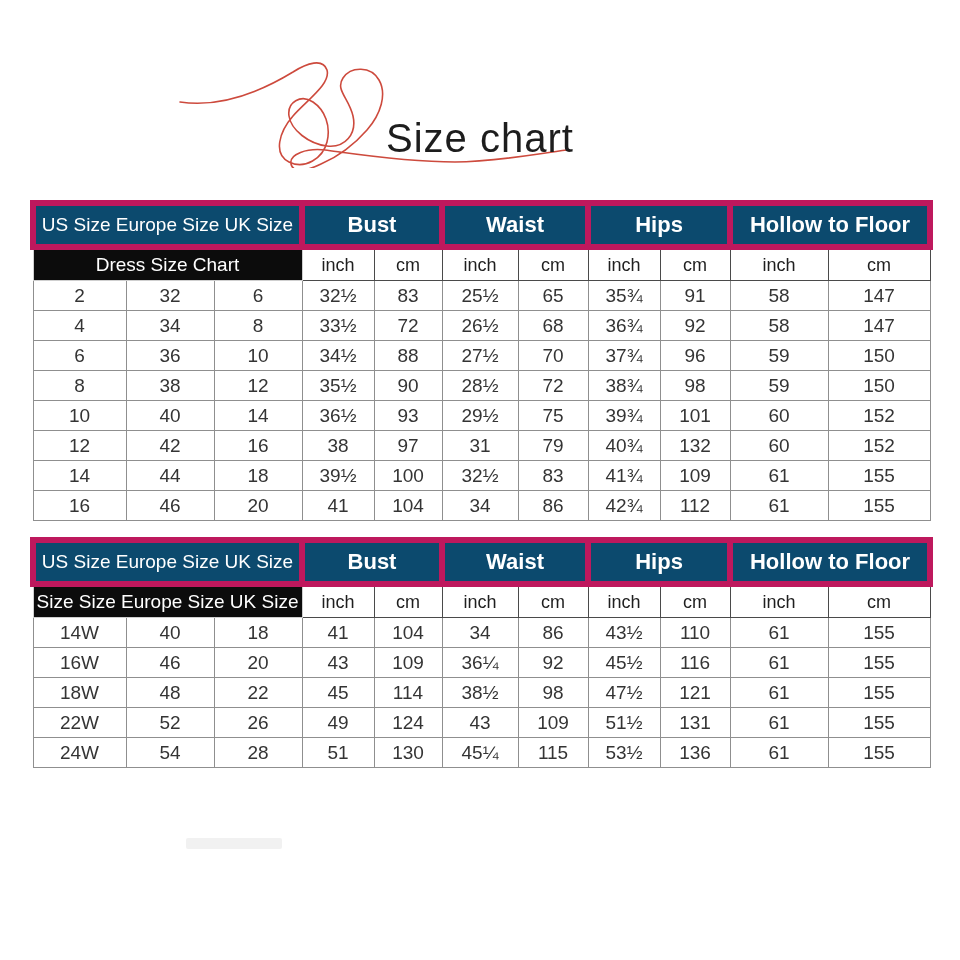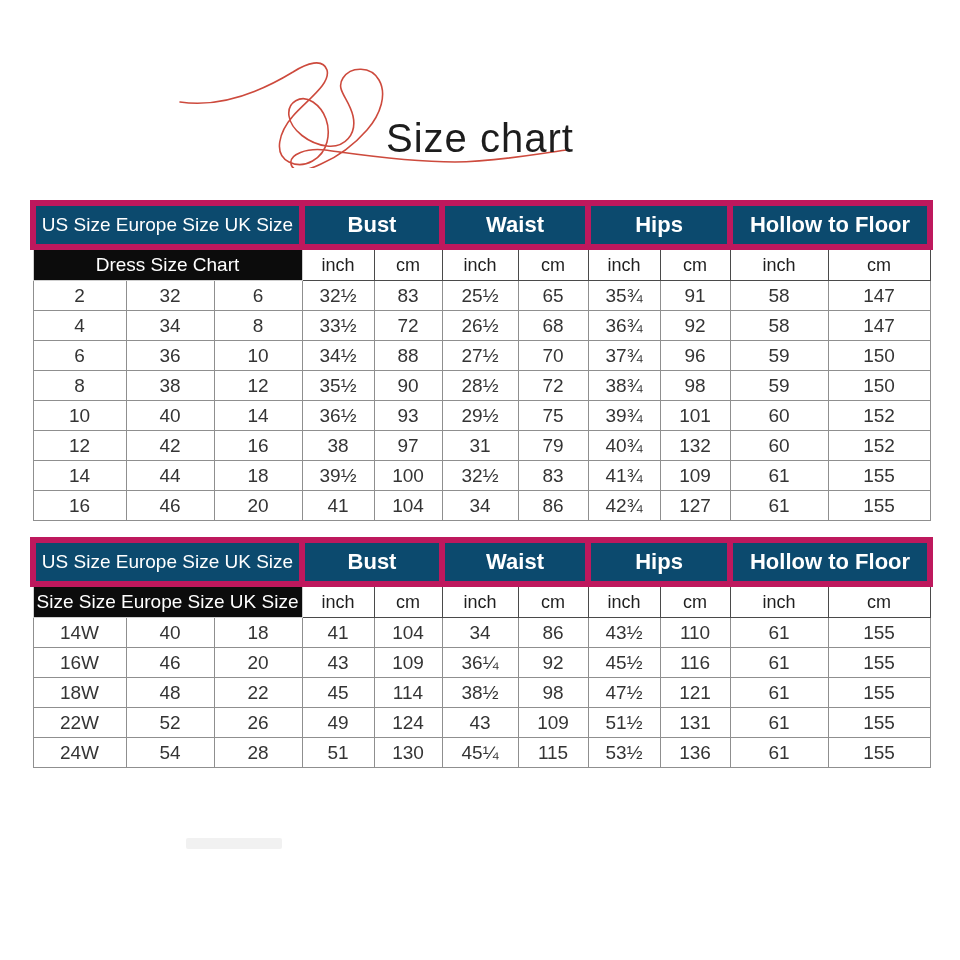--- a/index.html
+++ b/index.html
@@ -184,21 +184,21 @@
       </tr>
       <tr>
         <td>16</td>
         <td>46</td>
         <td>20</td>
         <td>41</td>
         <td>104</td>
         <td>34</td>
         <td>86</td>
         <td>42¾</td>
-        <td>127</td>
+        <td>112</td>
         <td>61</td>
         <td>155</td>
       </tr>
     </tbody>
 </table>
 
 <table class="size-table" id="plus-table">
   <colgroup>
     <col style="width:93px">
       <col style="width:88px">

